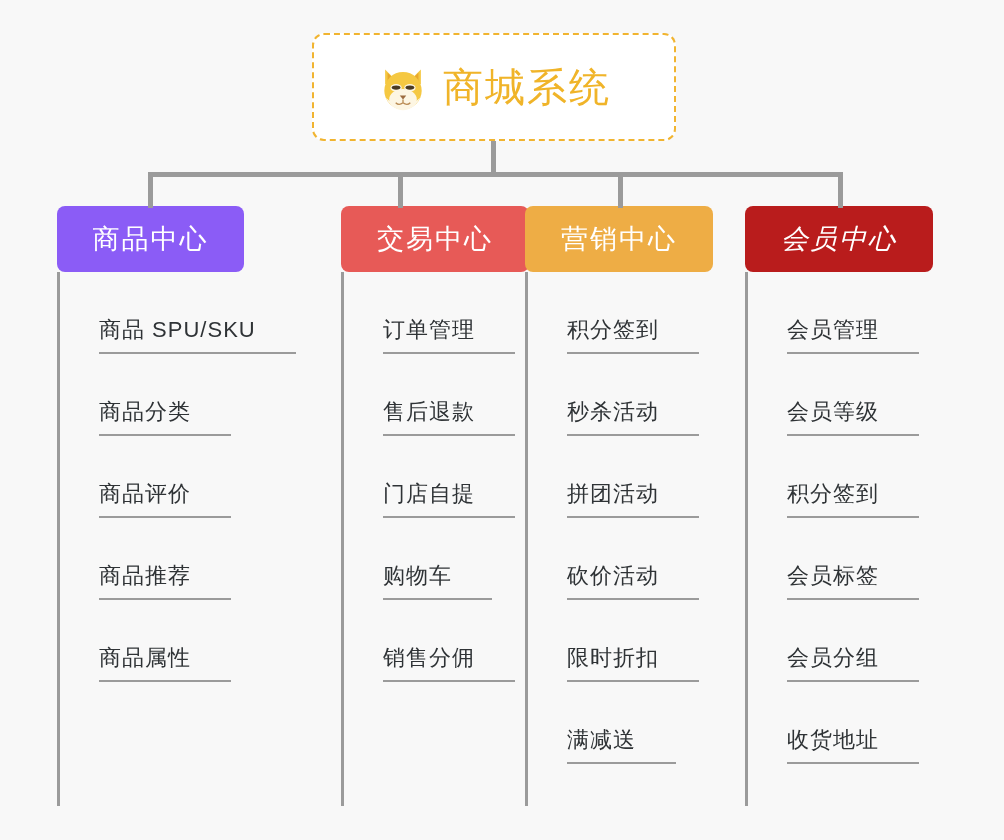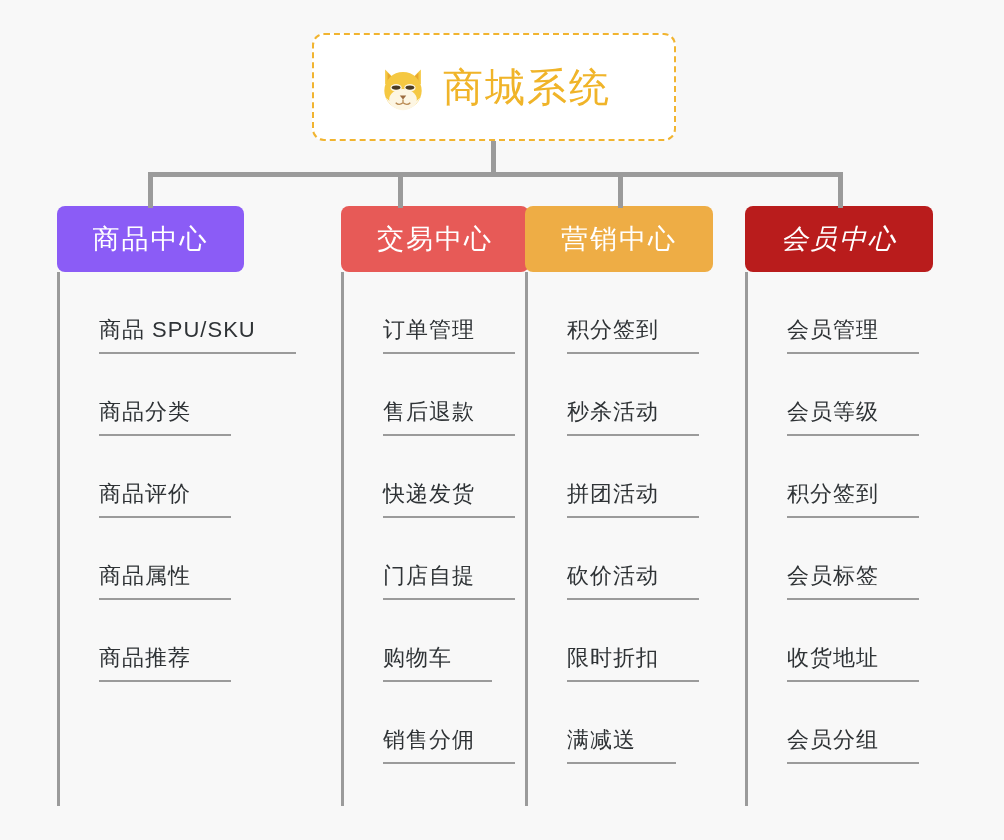--- a/index.html
+++ b/index.html
@@ -173,43 +173,40 @@
           <li class="leaf">
             <span class="leaf-inner"><span class="leaf-label">商品 SPU/SKU</span></span>
           </li>
           <li class="leaf">
             <span class="leaf-inner"><span class="leaf-label">商品分类</span></span>
           </li>
           <li class="leaf">
             <span class="leaf-inner"><span class="leaf-label">商品评价</span></span>
           </li>
           <li class="leaf">
+            <span class="leaf-inner"><span class="leaf-label">商品推荐</span></span>
+          </li>
+          <li class="leaf">
             <span class="leaf-inner"><span class="leaf-label">商品属性</span></span>
-          </li>
-          <li class="leaf">
-            <span class="leaf-inner"><span class="leaf-label">商品推荐</span></span>
           </li>
         </ul>
       </div>
       <div class="column" style="left: 305px; width: 188px; margin-left: 36px;">
         <div class="cat-header" style="background: rgb(231, 90, 87); width: 188px;">
           <span>交易中心</span>
         </div>
         <div class="trunk" style="height: 534px;"></div>
         <ul class="leaf-list">
           <li class="leaf">
             <span class="leaf-inner"><span class="leaf-label">订单管理</span></span>
           </li>
           <li class="leaf">
             <span class="leaf-inner"><span class="leaf-label">售后退款</span></span>
           </li>
           <li class="leaf">
-            <span class="leaf-inner"><span class="leaf-label">快递发货</span></span>
-          </li>
-          <li class="leaf">
             <span class="leaf-inner"><span class="leaf-label">门店自提</span></span>
           </li>
           <li class="leaf">
             <span class="leaf-inner"><span class="leaf-label">购物车</span></span>
           </li>
           <li class="leaf">
             <span class="leaf-inner"><span class="leaf-label">销售分佣</span></span>
           </li>
         </ul>
       </div>
@@ -251,24 +248,24 @@
           <li class="leaf">
             <span class="leaf-inner"><span class="leaf-label">会员等级</span></span>
           </li>
           <li class="leaf">
             <span class="leaf-inner"><span class="leaf-label">积分签到</span></span>
           </li>
           <li class="leaf">
             <span class="leaf-inner"><span class="leaf-label">会员标签</span></span>
           </li>
           <li class="leaf">
+            <span class="leaf-inner"><span class="leaf-label">会员分组</span></span>
+          </li>
+          <li class="leaf">
             <span class="leaf-inner"><span class="leaf-label">收货地址</span></span>
-          </li>
-          <li class="leaf">
-            <span class="leaf-inner"><span class="leaf-label">会员分组</span></span>
           </li>
         </ul>
       </div>
     </div>
 
 <div class="bus-drop" style="left: 148px;"></div>
     <div class="bus-drop" style="left: 398px;"></div>
     <div class="bus-drop" style="left: 618px;"></div>
     <div class="bus-drop" style="left: 838px;"></div>
   </div>

